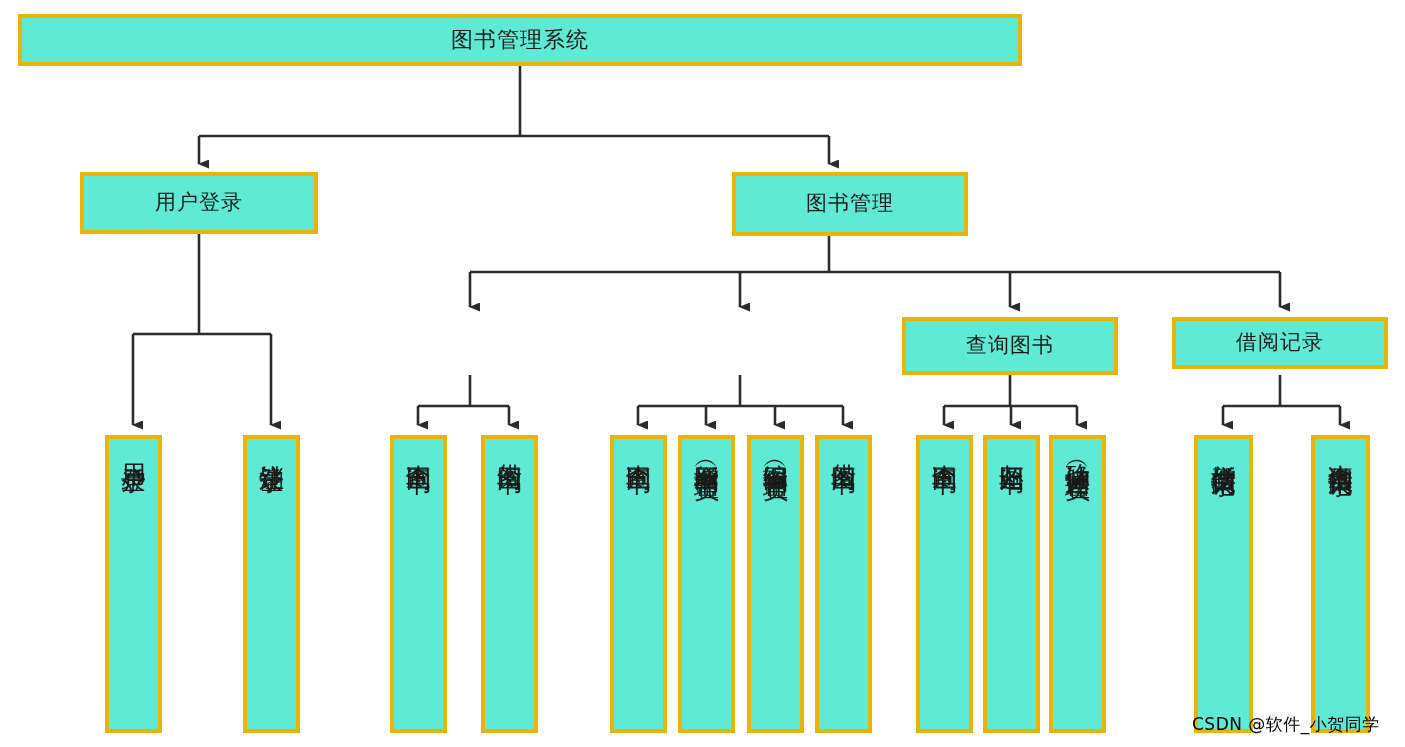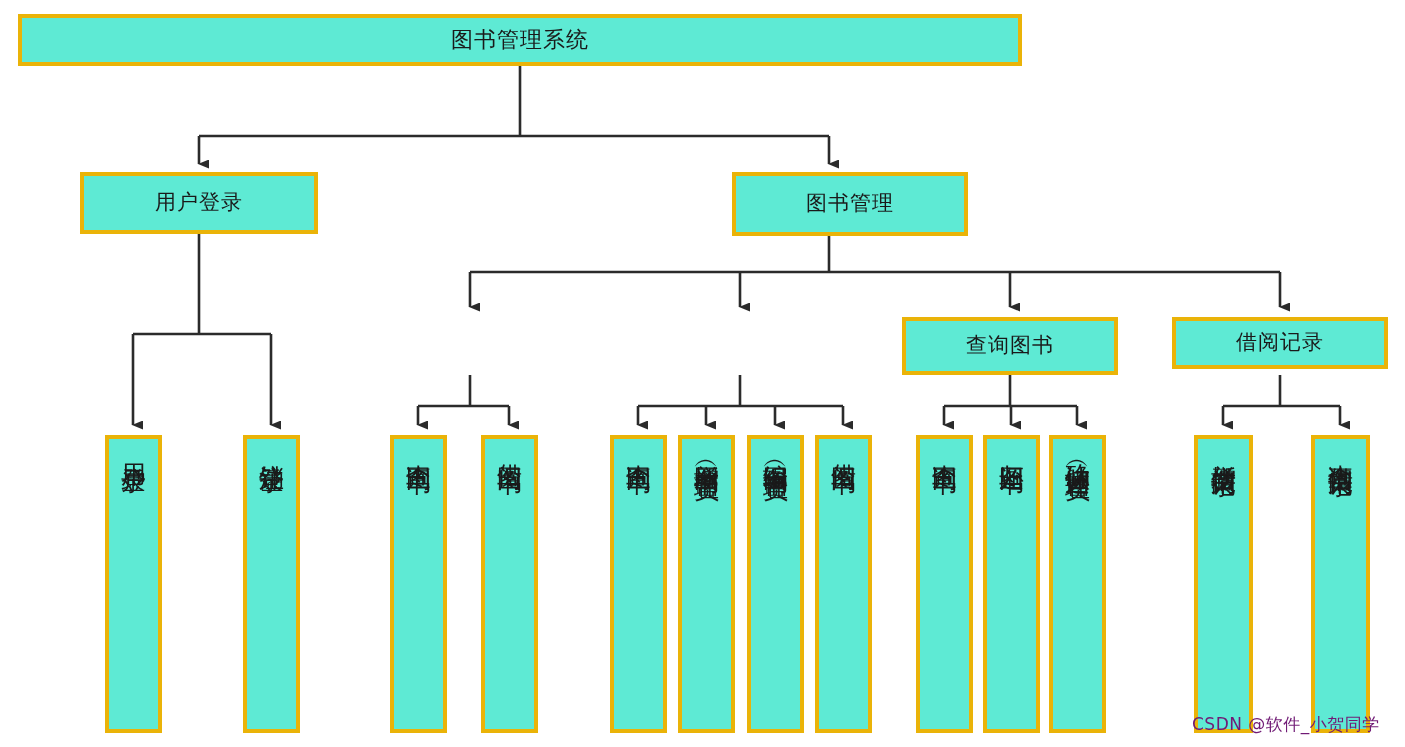--- a/index.html
+++ b/index.html
@@ -54,21 +54,21 @@
     font-size: 25px;
     line-height: 1.08;
     letter-spacing: 2px;
     white-space: nowrap;
   }
   .watermark {
     position: absolute;
     left: 1192px;
     top: 713px;
     font-size: 17px;
-    color: #701a75;
+    color: #000000;
     letter-spacing: 0.5px;
     z-index: 5;
     white-space: nowrap;
     font-family: "DejaVu Sans", "Liberation Sans", sans-serif;
   }
 </style>
 </head>
 <body>
 
 <div id="canvas">

